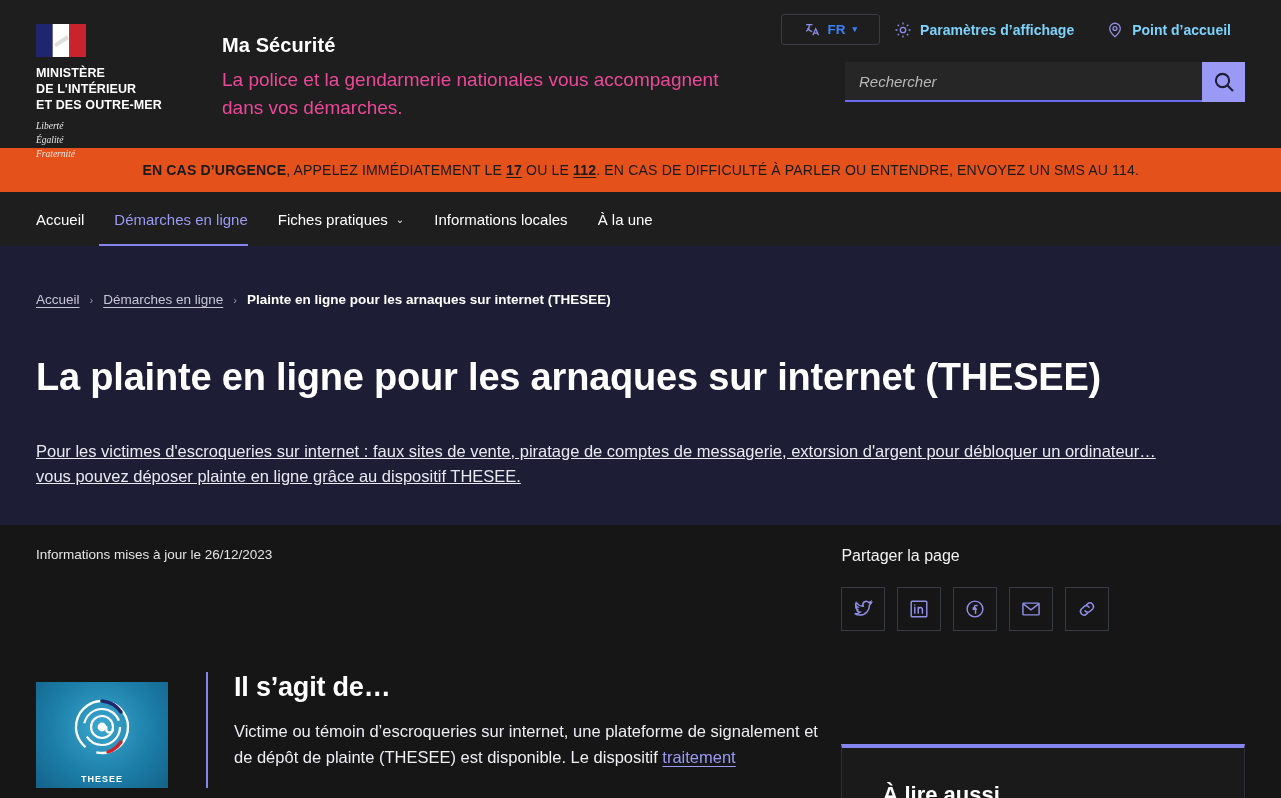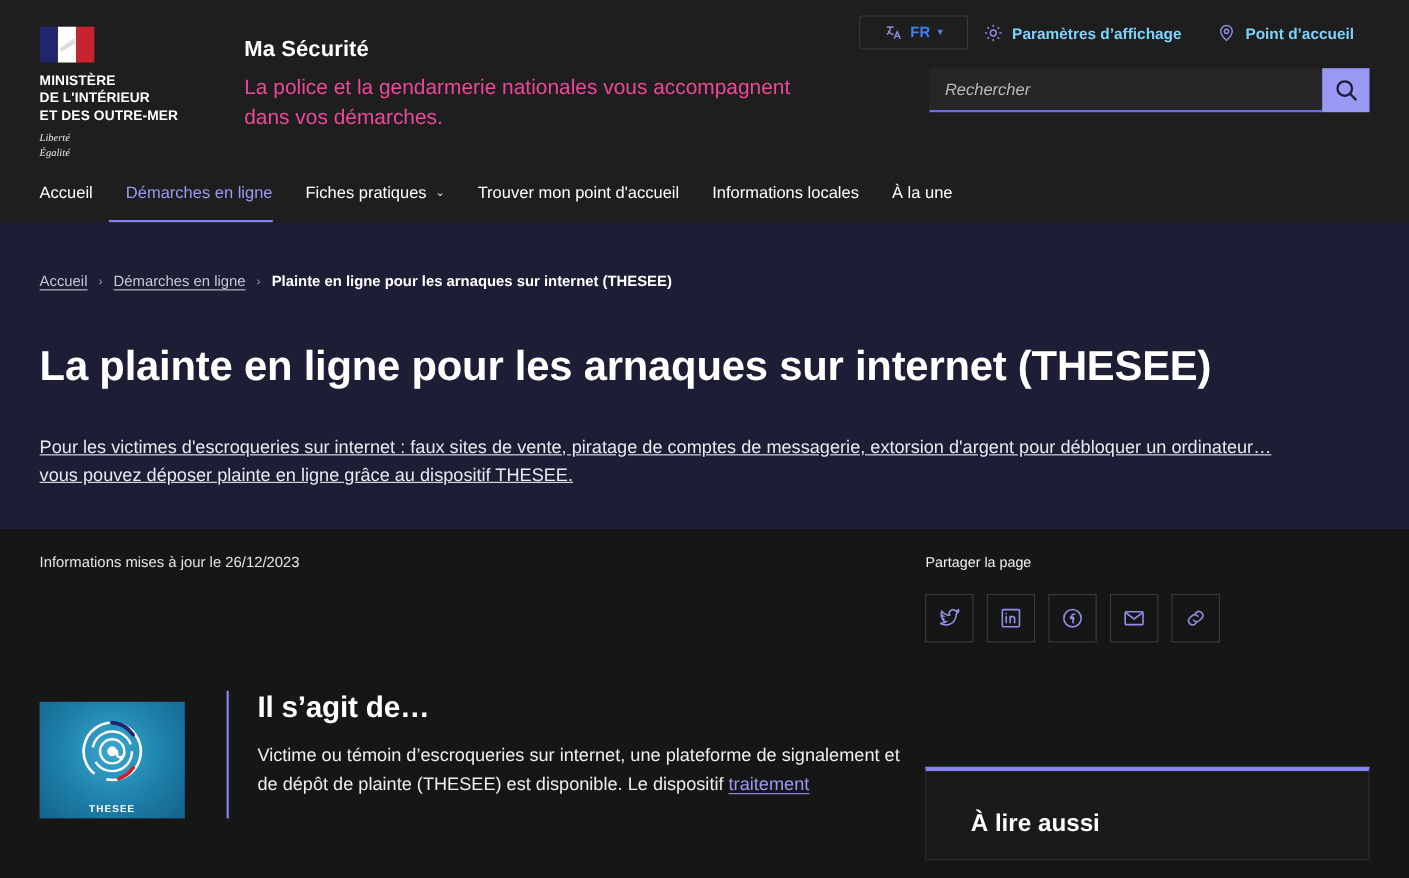--- a/index.html
+++ b/index.html
@@ -152,21 +152,21 @@
   .sec-body { flex: 1; }
   .sec-title {
     font-size: 27px; font-weight: 700; color: #ffffff; letter-spacing: -.2px;
   }
   .sec-text {
     margin-top: 16px; font-size: 16.5px; line-height: 1.55; color: #eeeef3;
   }
   .sec-text a { color: #9a9af6; text-decoration: underline; text-underline-offset: 3px; }
 
   
-  .share-title { padding-top: 22px; font-size: 13px; color: #f2f2f2; }
+  .share-title { padding-top: 22px; font-size: 16px; color: #f2f2f2; }
   .share-row { margin-top: 22px; display: flex; gap: 12px; }
   .share-btn {
     width: 44px; height: 44px; border: 1px solid #3a3a42;
     display: flex; align-items: center; justify-content: center;
     cursor: pointer; color: #8f8fe8; background: transparent;
   }
 
   
   .side-card {
     margin-top: 113px; border: 1px solid #2e2e34; border-top: 4px solid #8585f0;
@@ -244,34 +244,36 @@
               <circle cx="10.5" cy="10.5" r="6.6"></circle>
               <path d="M15.5 15.5L21 21"></path>
             </svg>
           </button>
         </div>
       </div>
 
     </div>
   </header>
 
+  <div class="emergency">
+    <div class="emergency-text">
+      <b>EN CAS D’URGENCE</b><span>, APPELEZ IMMÉDIATEMENT LE </span><u>17</u><span> OU LE </span><u>112</u><span>. EN CAS DE DIFFICULTÉ À PARLER OU ENTENDRE, ENVOYEZ UN SMS AU 114.</span>
+    </div>
+  </div>
 
   <nav class="nav">
     <div class="nav-item">
       <span>Accueil</span>
     </div>
     <div class="nav-item active">
       <span>Démarches en ligne</span>
     </div>
     <div class="nav-item">
       <span>Fiches pratiques</span>
       <span class="chev">⌄</span>
-    </div>
-    <div class="nav-item">
-      <span>Trouver mon point d'accueil</span>
     </div>
     <div class="nav-item">
       <span>Informations locales</span>
     </div>
     <div class="nav-item">
       <span>À la une</span>
     </div>
   </nav>
 
   <section class="hero">

